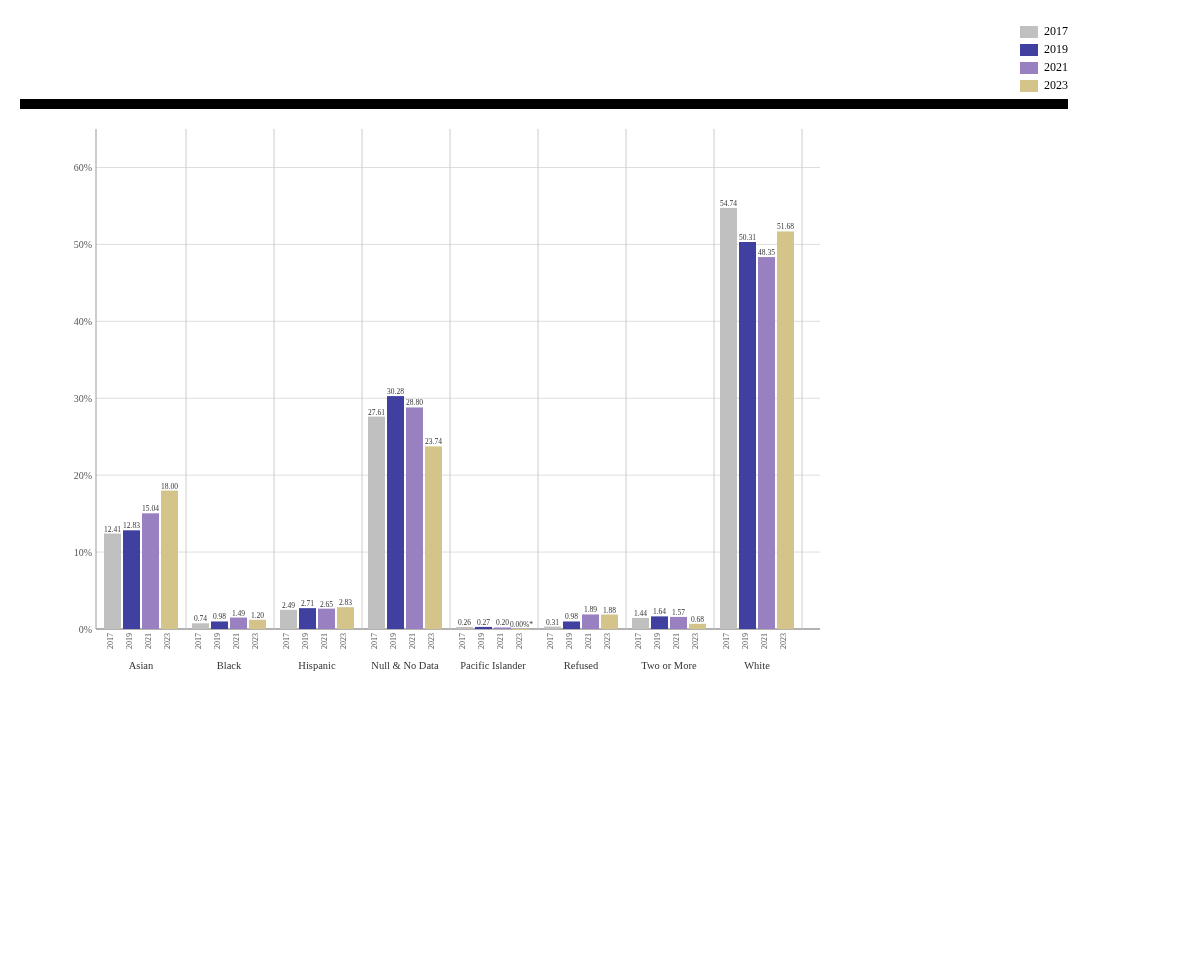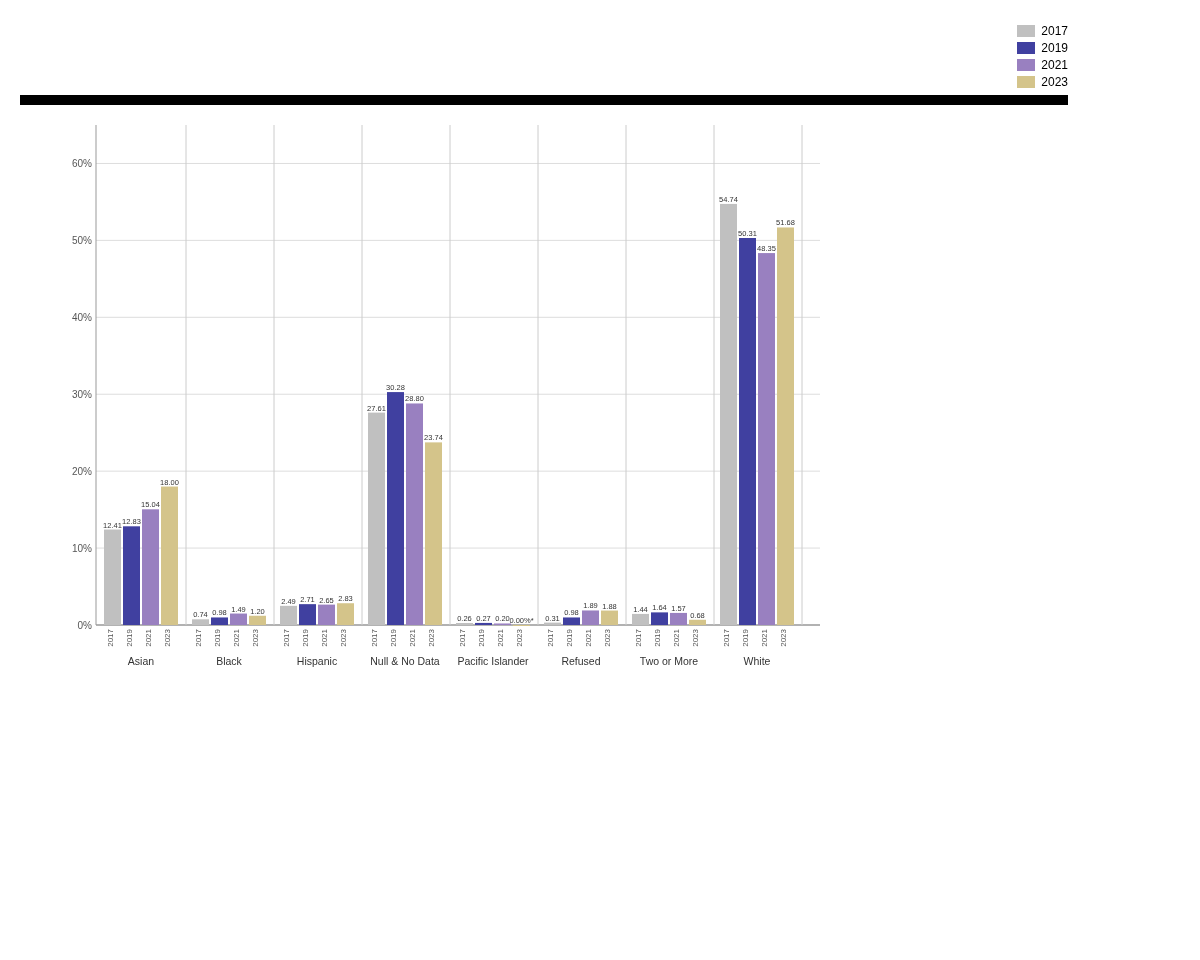--- a/index.html
+++ b/index.html
@@ -1,17 +1,17 @@
 <!DOCTYPE html>
 <html><head>
   <meta charset="utf-8">
   <style>
     * { box-sizing: border-box; margin: 0; padding: 0; }
     body { font-family: Arial, sans-serif; background: #fff; width: 1200px; min-height: 960px; }
-    .page { width: 1088px; padding: 20px 20px 20px 20px; }
+    .page { width: 1088px; padding: 20px 20px 20px 20px; font-family: Liberation Serif, serif; }
     .header-row { display: flex; justify-content: space-between; align-items: flex-start; margin-bottom: 6px; }
     .header-left h1 { font-size: 20px; font-weight: bold; color: #000; }
     .header-left p { font-size: 13px; color: #000; margin-top: 2px; }
     .legend { display: flex; flex-direction: column; gap: 3px; margin-top: 4px; }
     .legend-item { display: flex; align-items: center; gap: 6px; font-size: 12px; }
     .legend-swatch { width: 18px; height: 12px; display: inline-block; }
     .black-bar { height: 10px; background: #000; margin-bottom: 10px; }
     .section-title { font-size: 14px; font-weight: bold; color: #333; margin-bottom: 10px; letter-spacing: 1px; }
     .chart-container { display: flex; position: relative; }
     .y-axis-label { writing-mode: vertical-rl; transform: rotate(180deg); font-size: 11px; color: #555; text-align: center; padding-right: 4px; width: 22px; }

